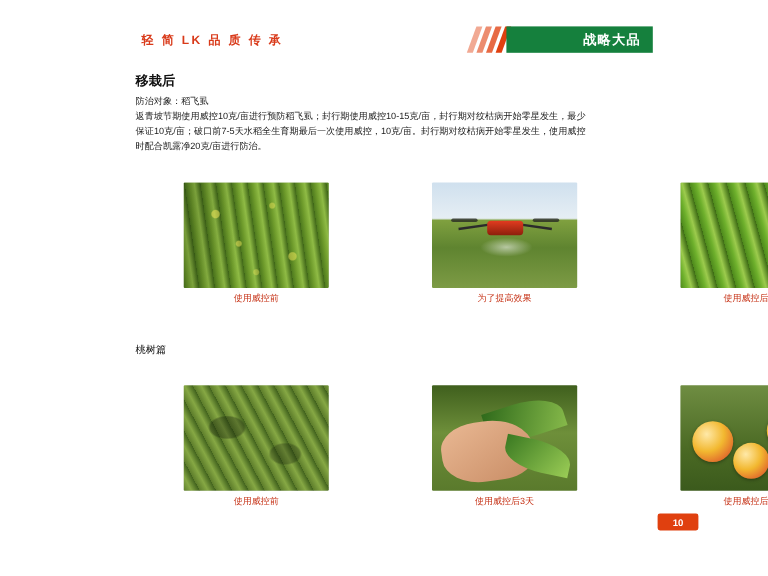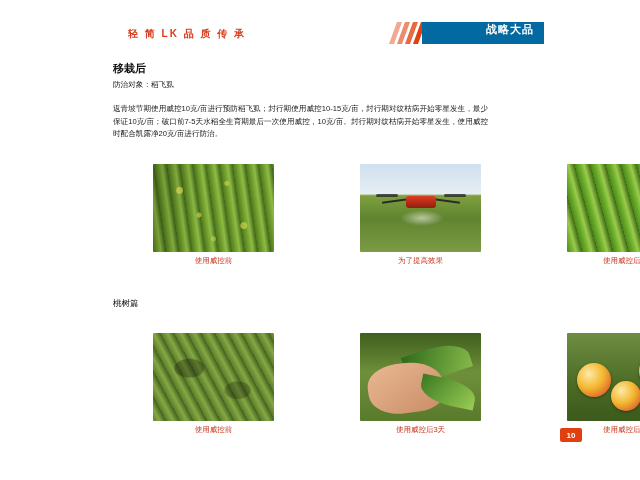--- a/index.html
+++ b/index.html
@@ -20,36 +20,37 @@
   
   .header {
     position: absolute;
     left: 96px;
     top: 22px;
     width: 448px;
     height: 24px;
   }
   .header-left-text {
     position: absolute;
-    left: 32px;
+    left: 22px;
     top: 5px;
     font-size: 10px;
     color: #d93a1a;
     letter-spacing: 2px;
     font-weight: bold;
     white-space: nowrap;
   }
   .header-bar {
     position: absolute;
     right: 0;
     top: 0;
     width: 122px;
     height: 22px;
-    background: #0369a1;
+    background: #15803d;
     display: flex;
+    align-items: center;
     justify-content: flex-end;
     padding-right: 10px;
     box-sizing: border-box;
   }
   .header-bar-text {
     font-size: 11px;
     color: #ffffff;
     font-weight: bold;
     letter-spacing: 1px;
   }
@@ -89,21 +90,21 @@
     margin: 0 0 5px 0;
     line-height: 12px;
   }
   .para {
     font-size: 7.6px;
     color: #1a1a1a;
     line-height: 12.4px;
     margin: 0 0 3px 0;
     text-align: justify;
   }
-  .para.tight { margin-bottom: 12px; }
+  .para.tight { margin-bottom: 0; }
 
   .gallery {
     display: flex;
     gap: 6px;
     margin-top: 7px;
   }
   .fig {
     width: 131px;
   }
   .photo {
@@ -222,21 +223,21 @@
   }
   .ph6 .f1 { width: 34px; height: 34px; left: 10px; top: 30px; }
   .ph6 .f2 { width: 30px; height: 30px; left: 44px; top: 48px; }
   .ph6 .f3 { width: 32px; height: 32px; left: 72px; top: 22px; }
 
   
   .pagenum {
     position: absolute;
     right: 58px;
     bottom: 38px;
-    width: 22px;
+    width: 34px;
     height: 14px;
     background: #e0400f;
     color: #fff;
     font-size: 8px;
     font-weight: bold;
     display: flex;
     align-items: center;
     justify-content: center;
     border-radius: 2px;
   }

